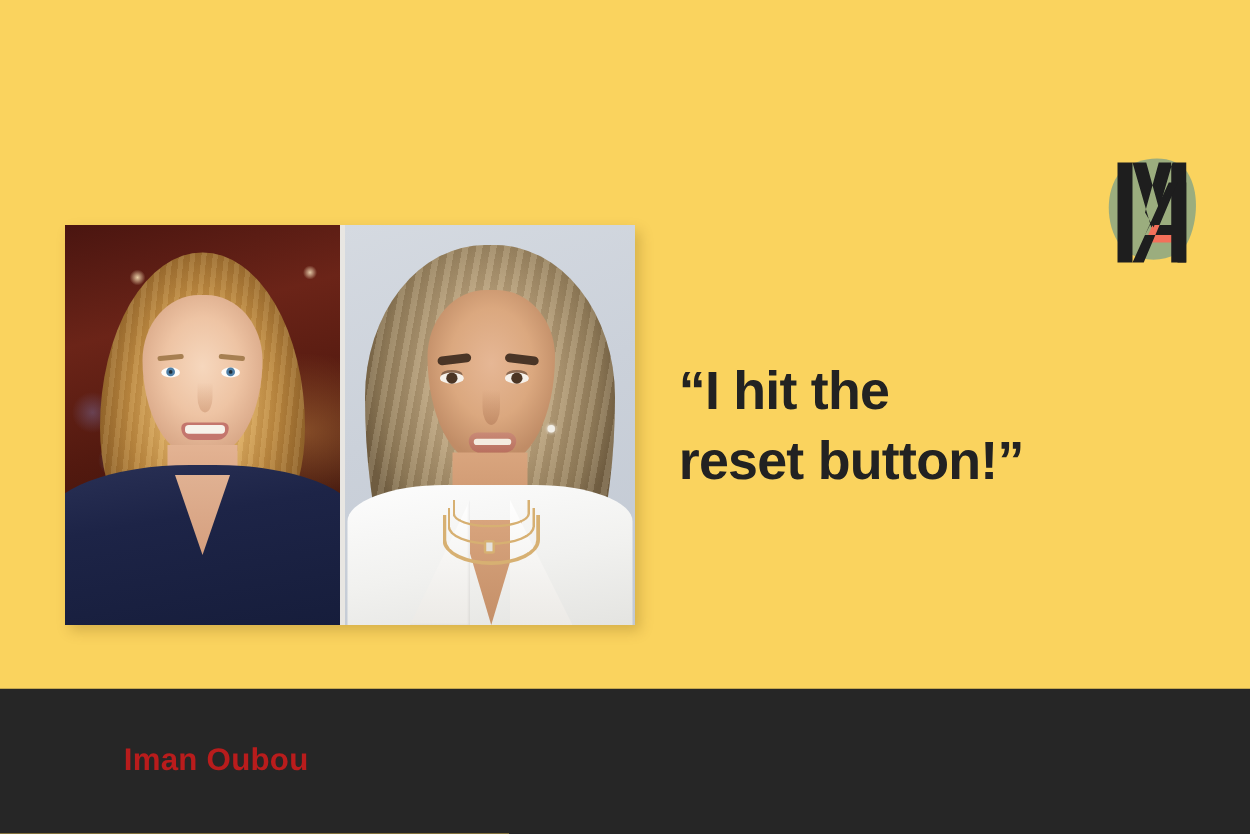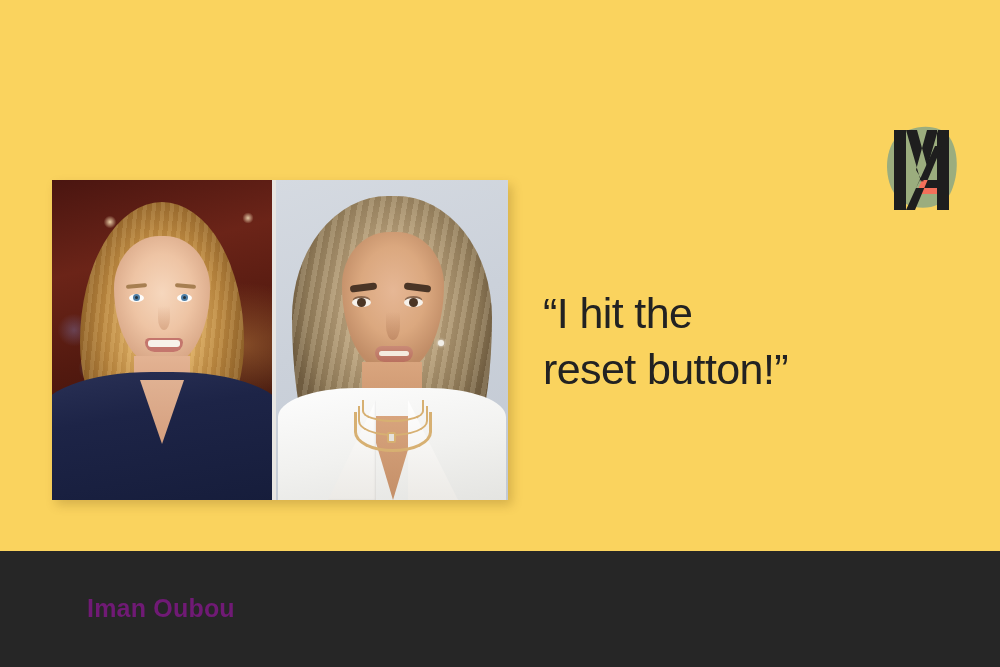--- a/index.html
+++ b/index.html
@@ -163,40 +163,40 @@
   .r-earring { position:absolute; left:162px; top:160px; width:6px; height:6px;
                background:#f2efe8; border-radius:50%; box-shadow:0 0 3px #fff; }
 
   
   .quote {
     position:absolute;
     left:543px; top:286px;
     width:400px;
     color:#222222;
     font-size:43px;
-    font-weight:normal;
+    font-weight:bold;
     line-height:1.30;
     letter-spacing:-0.6px;
     white-space:pre-line;
   }
 
   
   .logo { position:absolute; left:880px; top:118px; width:84px; height:100px; }
   .logo svg { display:block; width:100%; height:100%; }
 
   
   .footer-bar {
     position:absolute;
     left:0; top:551px; width:1000px; height:116px;
     background:#262626;
   }
   .speaker-name {
     position:absolute;
-    left:87px; top:594px;
-    color:#701a75;
+    left:99px; top:594px;
+    color:#b91c1c;
     font-size:25px;
     font-weight:bold;
     letter-spacing:0.2px;
   }
 </style>
 </head>
 <body>
 
 <div class="slide">
 

